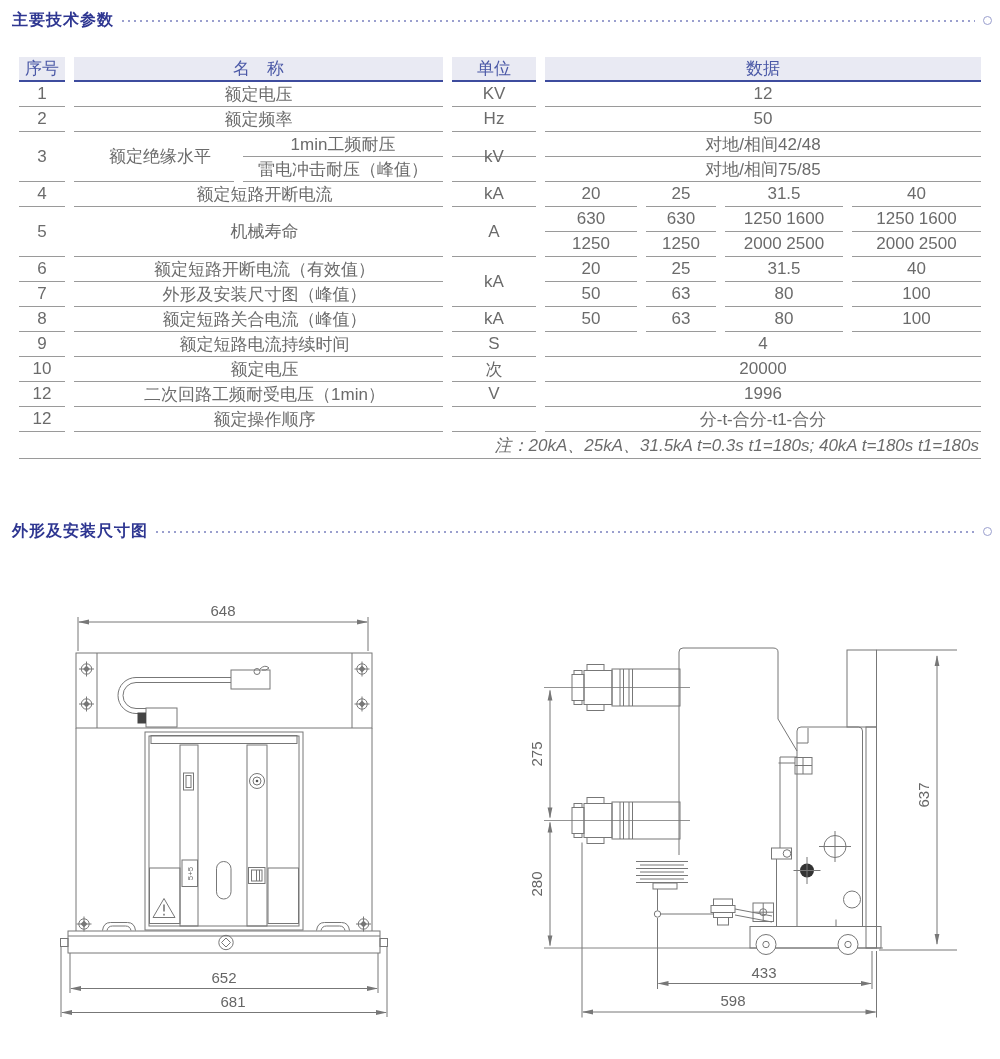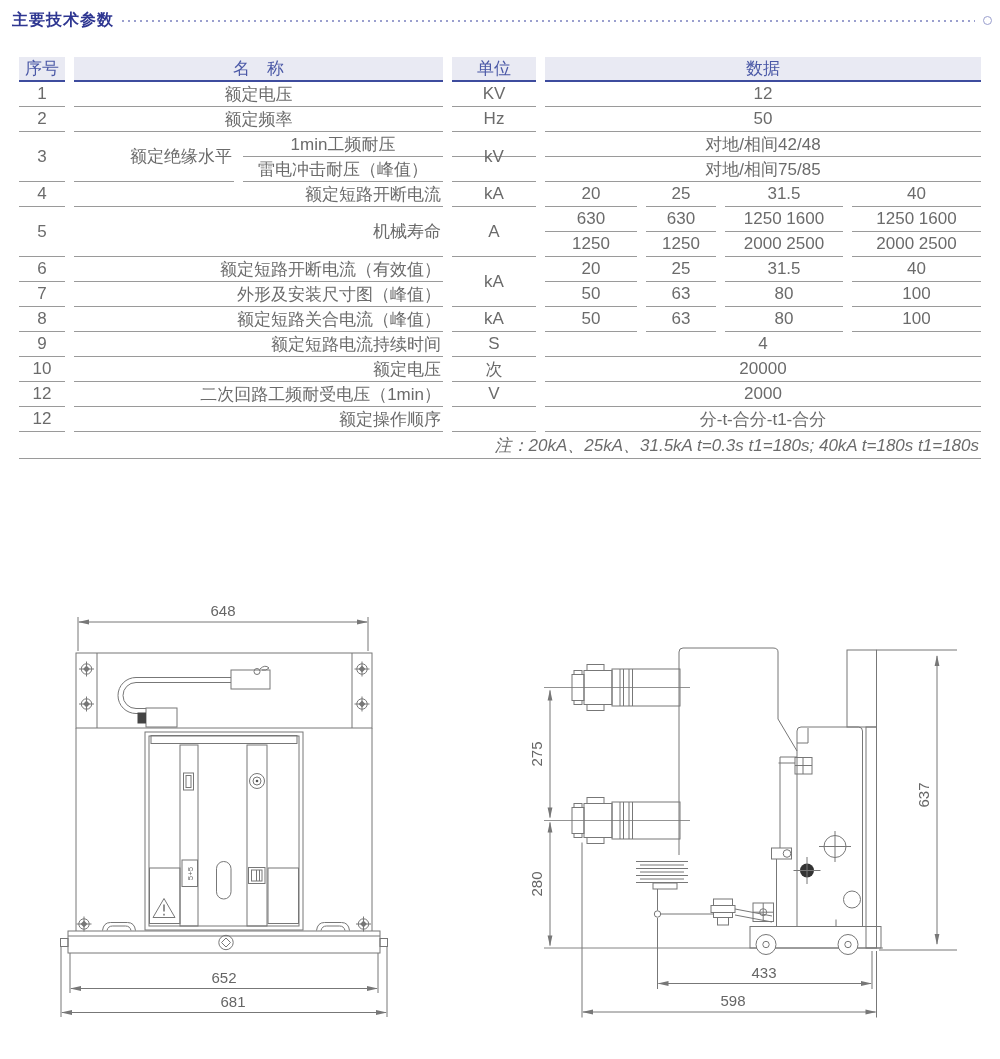--- a/index.html
+++ b/index.html
@@ -9,21 +9,21 @@
   .sec{position:absolute;left:12px;right:8px;display:flex;align-items:center;gap:8px;}
   .sec1{top:10px;}
   .sec2{top:521px;}
   .sec .ttl{font-size:16px;font-weight:bold;color:#2e3691;letter-spacing:1px;white-space:nowrap;}
   .sec .leader{flex:1;height:2px;background-image:repeating-linear-gradient(to right,#9a9fce 0 2px,transparent 2px 6px);}
   .sec .endcap{width:7px;height:7px;border:1.5px solid #9a9fce;border-radius:50%;background:#fff;flex:0 0 auto;}
   
   table.params{position:absolute;left:10px;top:57px;width:980px;border-collapse:separate;border-spacing:9px 0;table-layout:fixed;font-size:17px;color:#6b6b6b;}
   table.params th{height:21px;background:#e9eaf3;color:#4a58a6;font-weight:normal;border-bottom:2px solid #3e4c9e;padding:0 2px;text-align:center;}
   table.params td{height:24px;border-bottom:1px solid #9a9a9a;padding:0 2px;text-align:center;vertical-align:middle;white-space:nowrap;}
-  table.params td.l{text-align:right;padding-left:14px;}
+  table.params td.l{text-align:center;padding-left:14px;}
   table.params td.strike{background-image:linear-gradient(#9a9a9a,#9a9a9a);background-size:100% 1px;background-position:center center;background-repeat:no-repeat;}
   table.params td.note{height:26px;text-align:right;padding-left:8px;font-style:italic;}
   svg.drawings{position:absolute;left:0;top:560px;}
   svg text{font-family:"Liberation Sans","DejaVu Sans",sans-serif;}
 </style>
 </head>
 <body>
 
 <div class="page">
 
@@ -133,34 +133,39 @@
     <tr>
       <td>10</td>
       <td colspan="2" class="l">额定电压</td>
       <td>次</td>
       <td colspan="4">20000</td>
     </tr>
     <tr>
       <td>12</td>
       <td colspan="2" class="l">二次回路工频耐受电压（1min）</td>
       <td>V</td>
-      <td colspan="4">2000</td>
+      <td colspan="4">1996</td>
     </tr>
     <tr>
       <td>12</td>
       <td colspan="2" class="l">额定操作顺序</td>
       <td></td>
       <td colspan="4">分-t-合分-t1-合分</td>
     </tr>
     <tr>
       <td colspan="8" class="note">注：20kA、25kA、31.5kA  t=0.3s t1=180s; 40kA t=180s t1=180s</td>
     </tr>
   </tbody>
     </table>
 
+  <div class="sec sec2">
+    <span class="ttl">外形及安装尺寸图</span>
+    <span class="leader"></span>
+    <span class="endcap"></span>
+  </div>
 
   <svg class="drawings" width="1000" height="499" viewBox="0 560 1000 499">
     <defs>
       <g id="mnt" stroke="#777" fill="none" stroke-width="1">
         <circle r="5.2"></circle>
         <path d="M-7.5 0 H7.5 M0 -7.5 V7.5"></path>
         <path d="M0 -3.4 L3.4 0 L0 3.4 L-3.4 0 Z" fill="#777" stroke="none"></path>
       </g>
     </defs>
 

